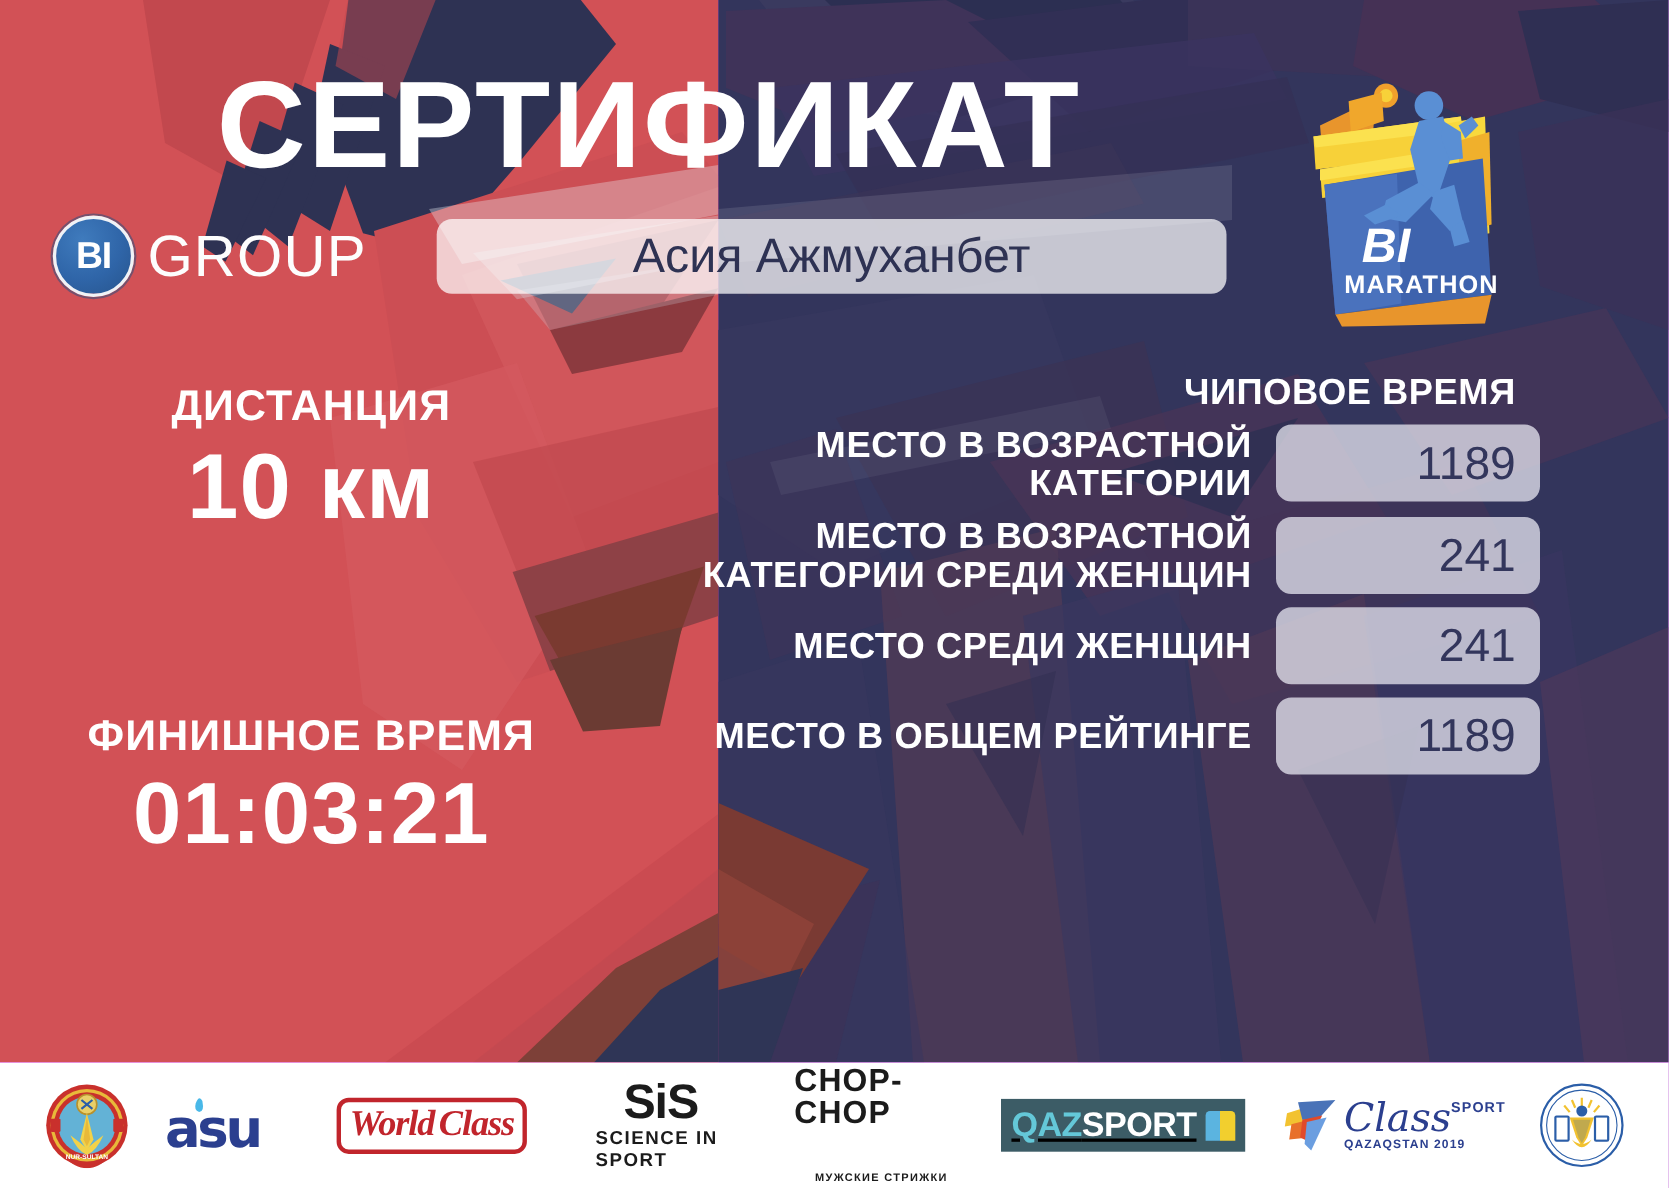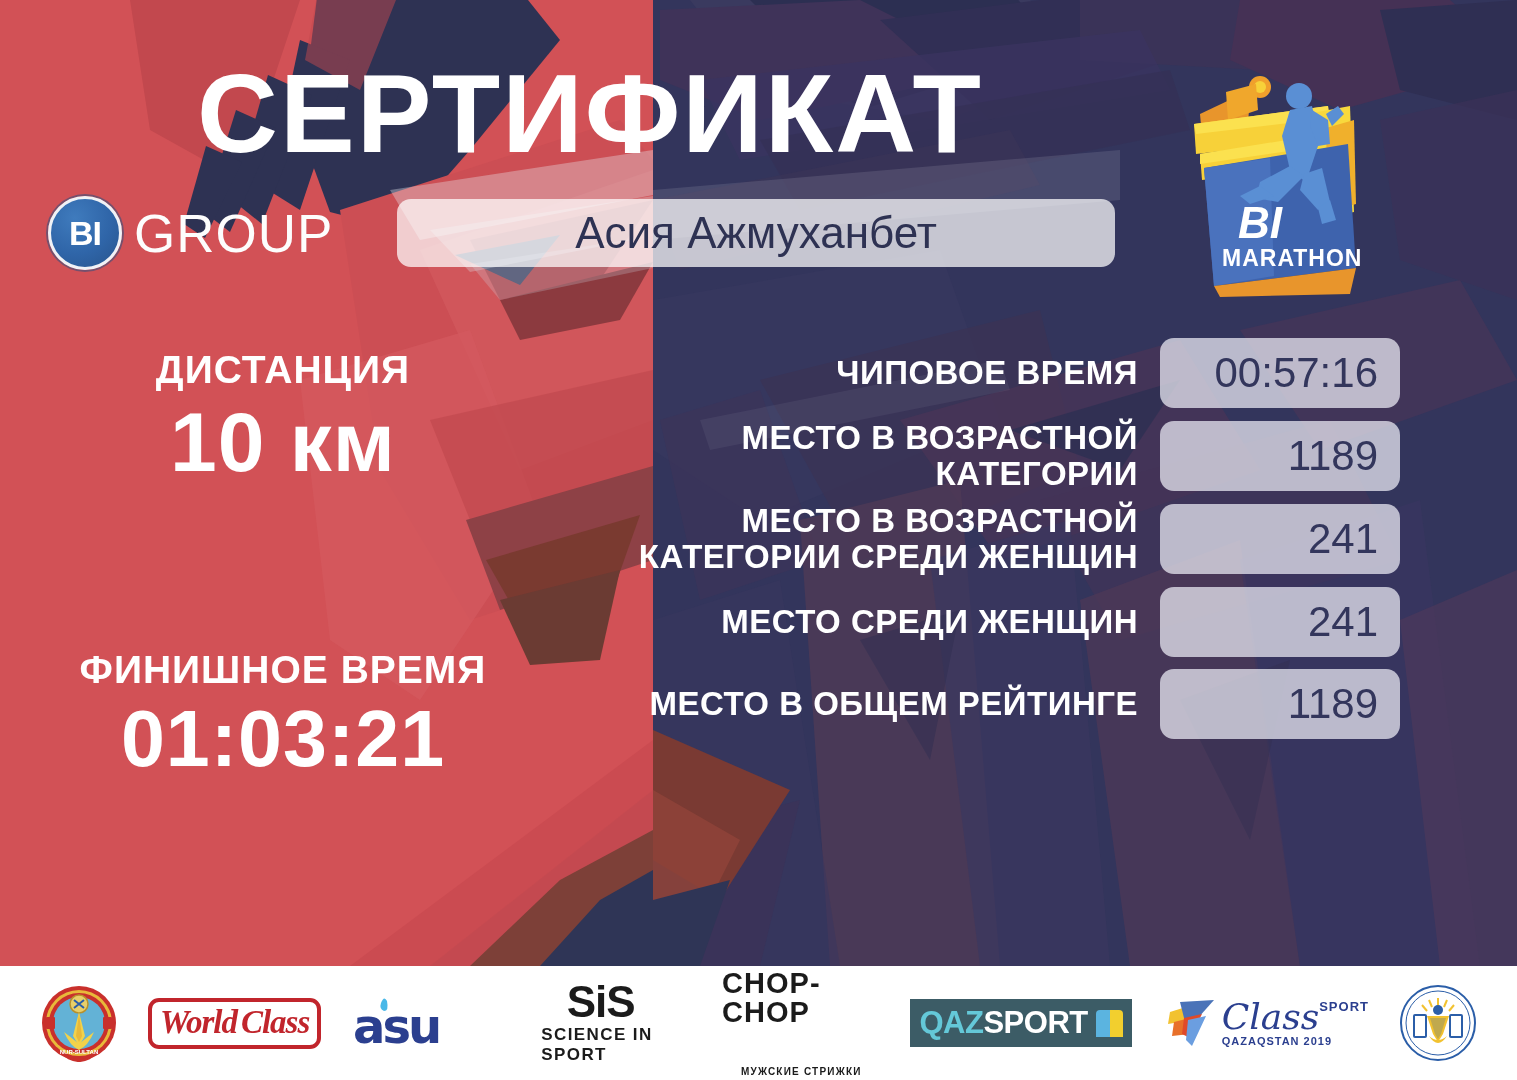--- a/index.html
+++ b/index.html
@@ -102,21 +102,21 @@
 
   
   .sis-main { font-size:44px; font-weight:bold; color:#1b1b1b; letter-spacing:-1px; line-height:.95; }
   .sis-sub { font-size:17px; font-weight:bold; color:#1b1b1b; letter-spacing:1.4px; text-transform:uppercase; margin-top:2px;margin-left:32px; }
 
   
   .cc-main { font-size:29px; font-weight:bold; color:#1b1b1b; letter-spacing:1px; line-height:1; }
   .cc-sub { font-size:10px; font-weight:bold; color:#1b1b1b; letter-spacing:1.2px; margin-top:5px; text-align:center; }
 
   
-  .qz { background:#3c5c66; display:flex; align-items:center; padding:6px 9px; }
+  .qz { background:#3c5c66; display:flex; align-items:center; padding:6px 9px;text-decoration:underline; }
   .qz-q { color:#64c8d8; font-size:31px; font-weight:bold; letter-spacing:-.5px; }
   .qz-s { color:#ffffff; font-size:31px; font-weight:bold; letter-spacing:-.5px; }
   .qz-mark { width:27px; height:27px; margin-left:8px; border-radius:4px 4px 0 0;
              background:linear-gradient(90deg,#5bb4e0 50%,#f2cf2e 50%); }
 
   
   .jastar-word { font-family:"DejaVu Serif", serif; font-style:italic; font-size:36px; color:#2b3f8f; line-height:1; }
   .jastar-jyly { font-size:13px; font-weight:bold; color:#2b3f8f; letter-spacing:1px; }
   .jastar-sub { font-size:11px; font-weight:bold; color:#2b3f8f; letter-spacing:1px; }
 </style>
@@ -272,23 +272,20 @@
 
   <div class="left-block" id="fin-block">
     <div class="lbl-big">ФИНИШНОЕ ВРЕМЯ</div>
     <div class="val-huge time">01:03:21</div>
   </div>
 
   <div class="stats">
 
     <div class="stat-row">
       <div class="stat-label">ЧИПОВОЕ ВРЕМЯ</div>
-      <div class="stat-pill">
-        <span>00:57:16</span>
-      </div>
     </div>
 
     <div class="stat-row">
       <div class="stat-label">МЕСТО В ВОЗРАСТНОЙ КАТЕГОРИИ</div>
       <div class="stat-pill">
         <span>1189</span>
       </div>
     </div>
 
     <div class="stat-row">
@@ -328,31 +325,31 @@
         <path d="M39 30 L36 52 L39 58 L42 52 Z" fill="#e8b93a"></path>
         <path d="M24 48 Q32 54 39 60 Q46 54 54 48 Q48 62 39 66 Q30 62 24 48 Z" fill="#f2d24a"></path>
         <rect x="6" y="33" width="9" height="12" rx="1" fill="#c9302c"></rect>
         <rect x="63" y="33" width="9" height="12" rx="1" fill="#c9302c"></rect>
         <path d="M16 62 A27 27 0 0 0 62 62 L58 68 A23 23 0 0 1 20 68 Z" fill="#c9302c"></path>
         <text x="39" y="70" text-anchor="middle" font-family="Liberation Sans, sans-serif" font-size="6" font-weight="bold" fill="#ffffff">NUR-SULTAN</text>
       </svg>
     </div>
 
     <div class="sp">
-      <div class="wc">
-        <span class="wc-a">World</span>
-        <span class="wc-b">Class</span>
-      </div>
-    </div>
-
-    <div class="sp">
       <svg width="128" height="60" viewBox="0 0 128 60" aria-hidden="true">
         <path d="M36 8 Q33 2 30 10 Q28 16 33 18 Q38 18 36 8 Z" fill="#49b8e8"></path>
         <text x="2" y="50" font-family="DejaVu Sans, sans-serif" font-size="48" font-weight="bold" fill="#2b3f8f" letter-spacing="-3">asu</text>
       </svg>
+    </div>
+
+    <div class="sp">
+      <div class="wc">
+        <span class="wc-a">World</span>
+        <span class="wc-b">Class</span>
+      </div>
     </div>
 
     <div class="sp" style="flex-direction:column;">
       <div class="sis-main">SiS</div>
       <div class="sis-sub">Science in Sport</div>
     </div>
 
     <div class="sp" style="flex-direction:column;gap:34px;">
       <div class="cc-main">CHOP-CHOP</div>
       <div class="cc-sub">МУЖСКИЕ СТРИЖКИ</div>

